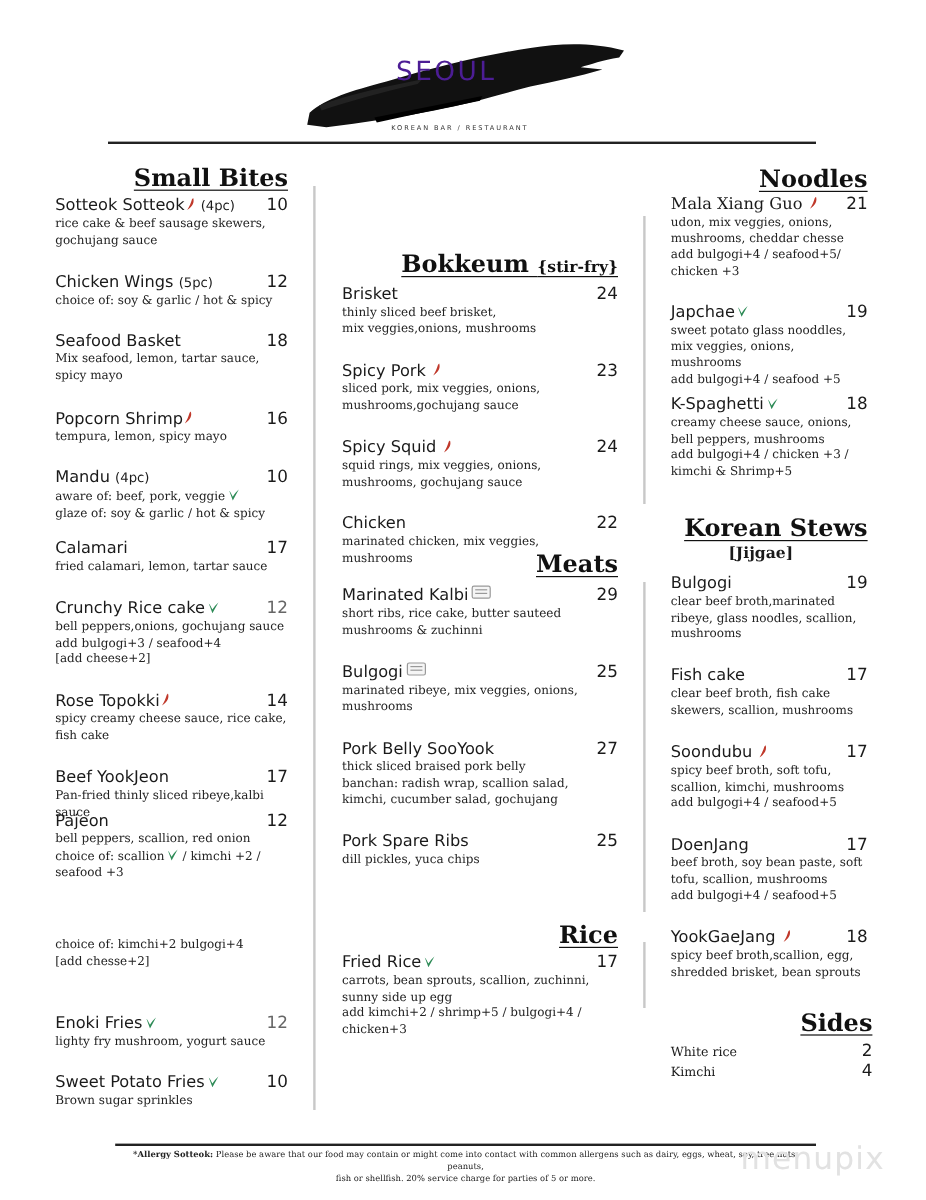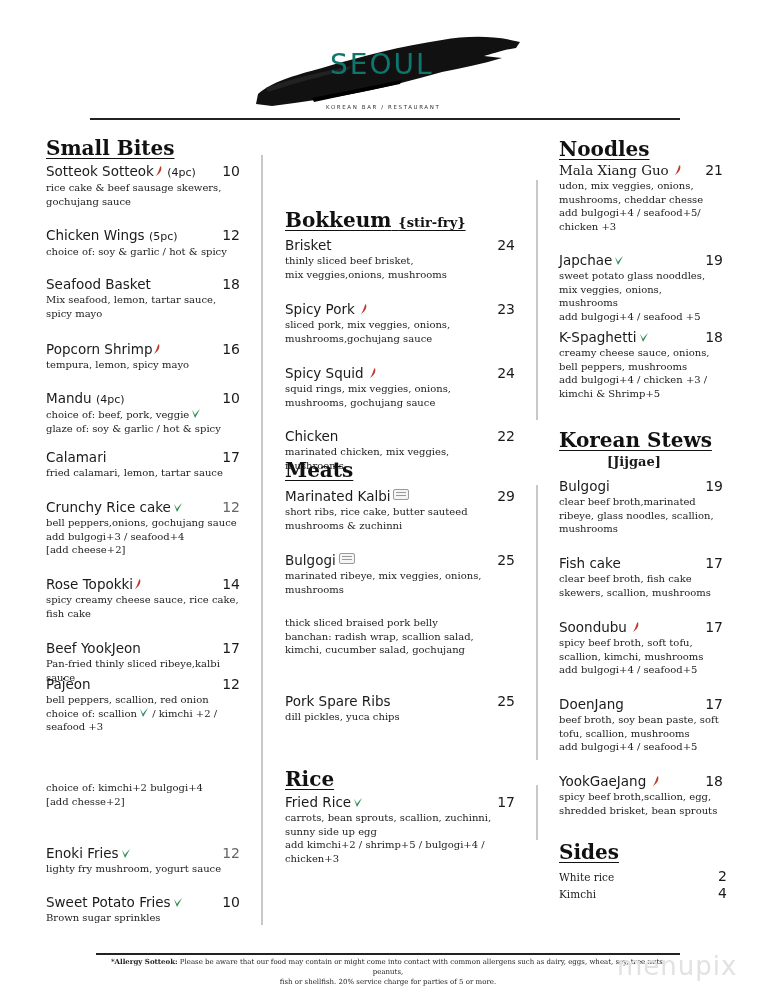--- a/index.html
+++ b/index.html
@@ -2,37 +2,37 @@
 <html><head>
 <meta charset="utf-8">
 <style>
   html, body { margin: 0; padding: 0; background: #ffffff; }
   body { width: 772px; height: 1000px; position: relative; overflow: hidden;
          font-family: "DejaVu Serif", "Liberation Serif", serif; color: #1a1a1a; }
 
   
   .brush { position: absolute; left: 252px; top: 32px; width: 272px; height: 76px; }
   .logo-title { position: absolute; left: 330px; top: 48px; font-family: "DejaVu Sans", sans-serif;
-                font-size: 28px; letter-spacing: 2px; color: #0f766e; font-weight: normal; }
+                font-size: 22px; letter-spacing: 2px; color: #4c1d95; font-weight: normal; }
   .logo-sub { position: absolute; left: 438px; top: 77px; font-family: "DejaVu Serif", serif;
               font-style: italic; font-size: 11px; color: #ffffff; }
   .logo-tag { position: absolute; left: 326px; top: 104px; font-family: "DejaVu Sans", sans-serif;
               font-size: 5.5px; letter-spacing: 1.6px; color: #333; }
   .top-rule { position: absolute; left: 90px; top: 118px; width: 590px; height: 2px; background: #222; }
 
   
   .vline { position: absolute; width: 2px; background: #c8c8c8; }
 
   
   .section { position: absolute; }
   .sec-title { font-family: "DejaVu Serif", serif; font-weight: bold; font-size: 20px;
                color: #111; line-height: 24px; margin: 0; }
   .sec-title .sub { font-size: 13px; font-weight: bold; }
   .sec-title.underlined { text-decoration: underline; text-decoration-thickness: 1px;
-                          text-underline-offset: 3px; }
+                          text-underline-offset: 3px; text-align: right; }
   .sec-sub-center { font-family: "DejaVu Serif", serif; font-weight: bold; font-size: 13px;
                     text-align: center; margin-top: 2px; }
 
   .item { position: absolute; left: 0; right: 0; }
   .item-head { display: flex; justify-content: space-between; align-items: baseline;
                font-family: "DejaVu Sans", sans-serif; font-size: 13.5px; color: #1a1a1a;
                line-height: 17px; }
   .item-name { white-space: nowrap; }
   .item-name .qty { font-size: 11px; }
   .price { font-family: "DejaVu Sans", sans-serif; font-size: 14px; }
@@ -124,21 +124,21 @@
         <div>tempura, lemon, spicy mayo</div>
       </div>
   </div>
 
   <div class="item" style="top:254px;">
     <div class="item-head">
       <span class="item-name"><span>Mandu</span> <span class="qty">(4pc)</span></span>
       <span class="price">10</span>
     </div>
     <div class="desc">
-        <div><span>choice of: beef, pork, veggie</span><svg class="leaf" viewBox="0 0 10 11">
+        <div><span>aware of: beef, pork, veggie</span><svg class="leaf" viewBox="0 0 10 11">
             <path d="M1,2 L4,10 L9,1 C7,3 5,5 4,7 C3,5 2,3 1,2 Z" fill="#2e8b57"></path>
           </svg></div>
         <div>glaze of: soy &amp; garlic / hot &amp; spicy</div>
       </div>
   </div>
 
   <div class="item" style="top:313px;">
     <div class="item-head">
       <span class="item-name">Calamari</span>
       <span class="price">17</span>
@@ -298,20 +298,24 @@
     <div class="item-head">
         <span class="item-name"><span>Bulgogi</span><span class="gf"></span></span>
         <span class="price">25</span>
       </div>
     <div class="desc">
         <div>marinated ribeye, mix veggies, onions,</div>
         <div>mushrooms</div>
       </div>
   </div>
   <div class="item" style="top:158px;">
+    <div class="item-head">
+        <span class="item-name">Pork Belly SooYook</span>
+        <span class="price">27</span>
+      </div>
     <div class="desc">
         <div>thick sliced braised pork belly</div>
         <div>banchan: radish wrap, scallion salad,</div>
         <div>kimchi, cucumber salad, gochujang</div>
       </div>
   </div>
   <div class="item" style="top:235px;">
     <div class="item-head">
         <span class="item-name">Pork Spare Ribs</span>
         <span class="price">25</span>

